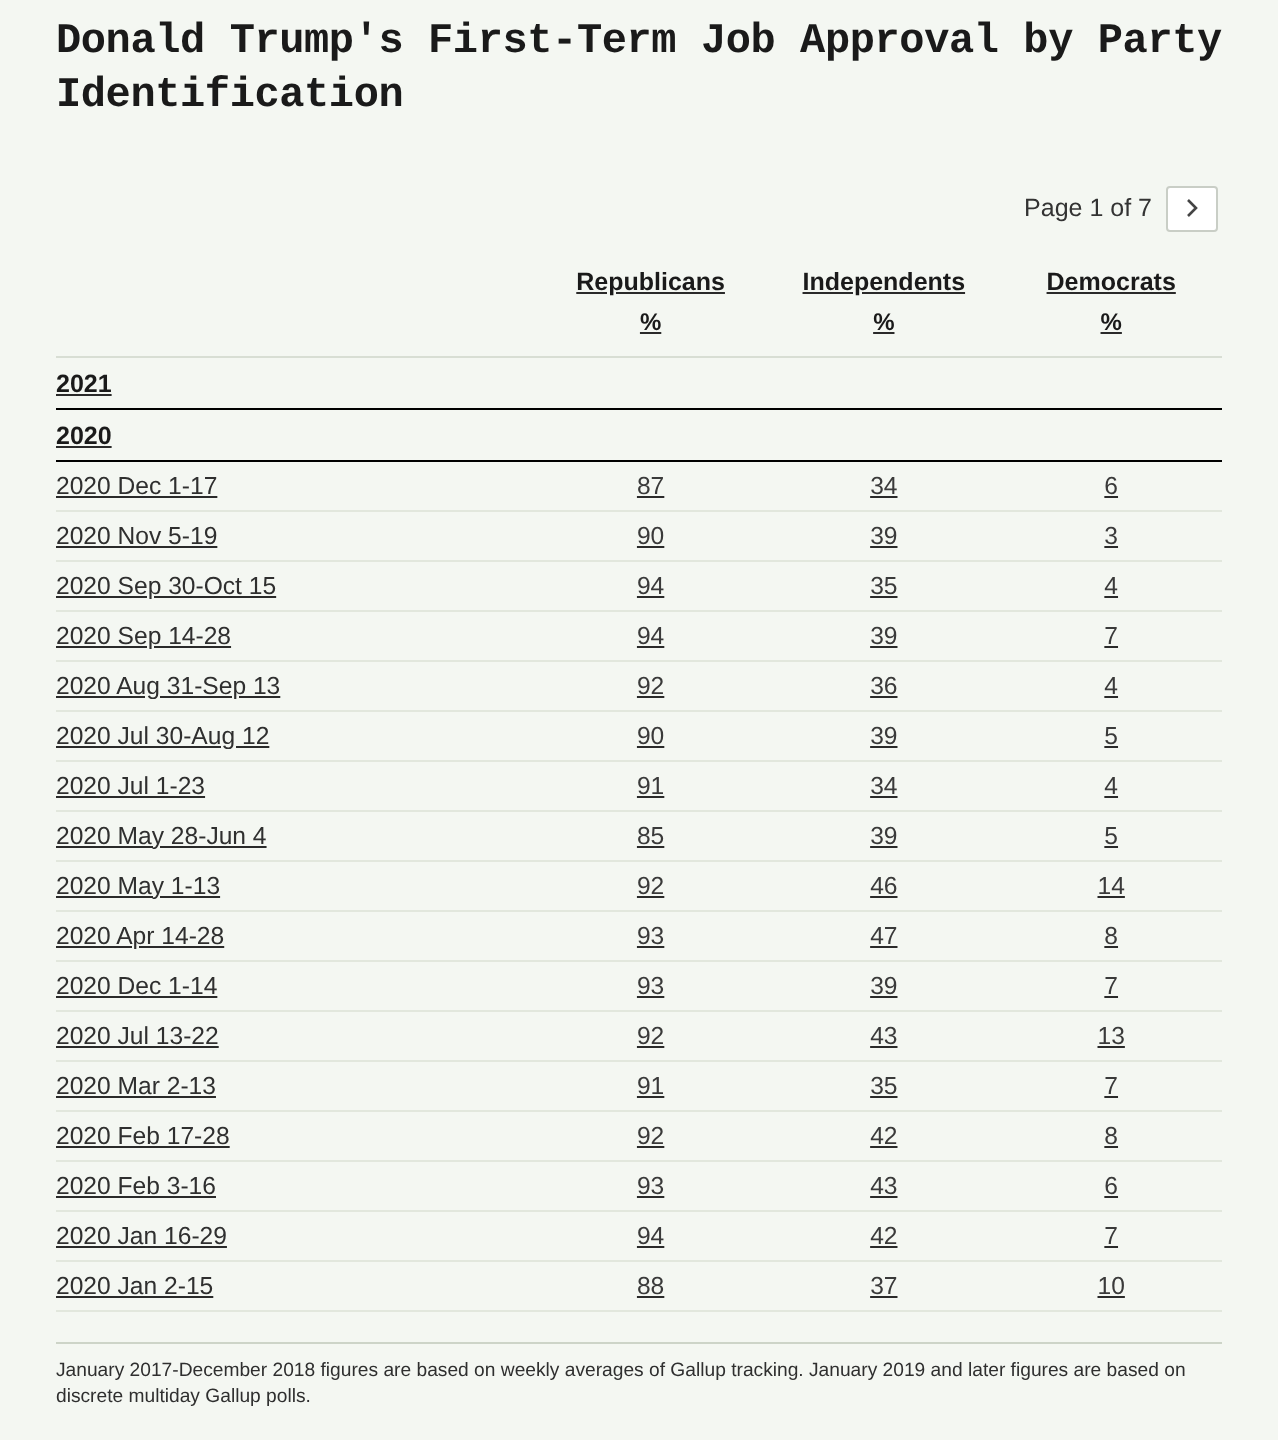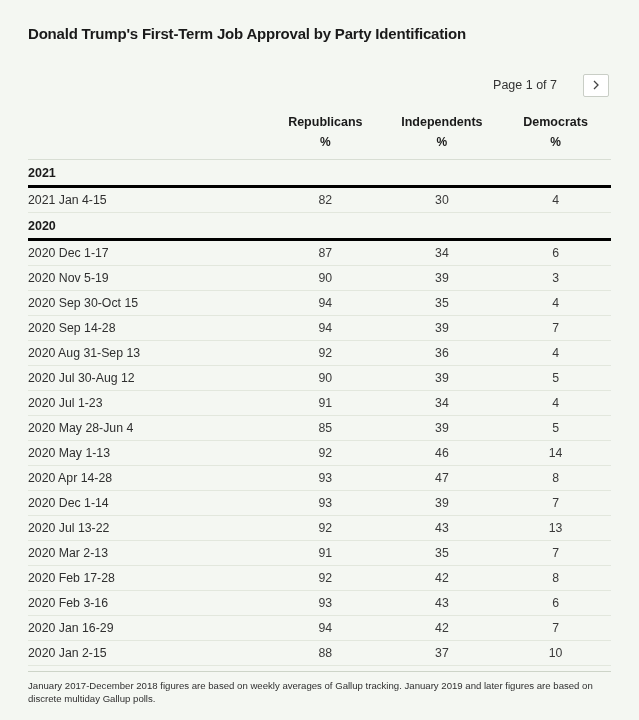--- a/index.html
+++ b/index.html
@@ -16,33 +16,34 @@
   }
   .wrap {
     width: 639px;
     height: 720px;
     background: #f4f7f2;
     box-sizing: border-box;
     padding: 0 28px;
     position: relative;
   }
   .title {
-    font-size: 15px;
+    font-size: 21px;
     font-weight: bold;
     color: #1a1a1a;
     letter-spacing: -0.2px;
-    padding-top: 24px;
+    padding-top: 8px;
     line-height: 1.3;
+    font-family: Liberation Mono, monospace;
   }
   .pager {
     margin-top: 30px;
     display: flex;
     justify-content: flex-end;
     align-items: center;
-    gap: 26px;
+    gap: 7px;
     padding-right: 2px;
   }
   .pager-label {
     font-size: 12.5px;
     color: #333;
   }
   .pager-btn {
     width: 24px;
     height: 21px;
     border: 1px solid #c9cec6;
@@ -53,20 +54,21 @@
     justify-content: center;
     cursor: pointer;
   }
   .pager-btn svg { display: block; }
 
   table {
     width: 100%;
     border-collapse: collapse;
     margin-top: 14px;
     table-layout: fixed;
+    text-decoration: underline;
   }
   col.c0 { width: 41%; }
   col.c1 { width: 20%; }
   col.c2 { width: 20%; }
   col.c3 { width: 19%; }
 
   th.head {
     font-size: 12.5px;
     font-weight: bold;
     color: #1a1a1a;
@@ -87,21 +89,21 @@
     border-bottom: 1px solid #d8ded4;
     height: 0;
     padding: 0;
   }
 
   tr.group td {
     font-size: 12.5px;
     font-weight: bold;
     color: #1a1a1a;
     padding: 6px 0 5px 0;
-    border-bottom: 3px solid #000000;
+    border-bottom: 1px solid #000000;
   }
   tr.data td {
     font-size: 12.3px;
     color: #3a3a3a;
     padding: 5px 0 5px 0;
     border-bottom: 1px solid #e2e7dd;
     text-align: center;
   }
   tr.data td.label {
     text-align: left;
@@ -159,26 +161,20 @@
         <td class="pct">%</td>
       </tr>
       <tr class="sep">
         <td colspan="4"></td>
       </tr>
     </thead>
     <tbody id="table-body">
         <tr class="group">
           <td colspan="4">2021</td>
         </tr>
-        <tr class="data">
-          <td class="label">2021 Jan 4-15</td>
-          <td>82</td>
-          <td>30</td>
-          <td>4</td>
-        </tr>
         <tr class="group">
           <td colspan="4">2020</td>
         </tr>
         <tr class="data">
           <td class="label">2020 Dec 1-17</td>
           <td>87</td>
           <td>34</td>
           <td>6</td>
         </tr>
         <tr class="data">

